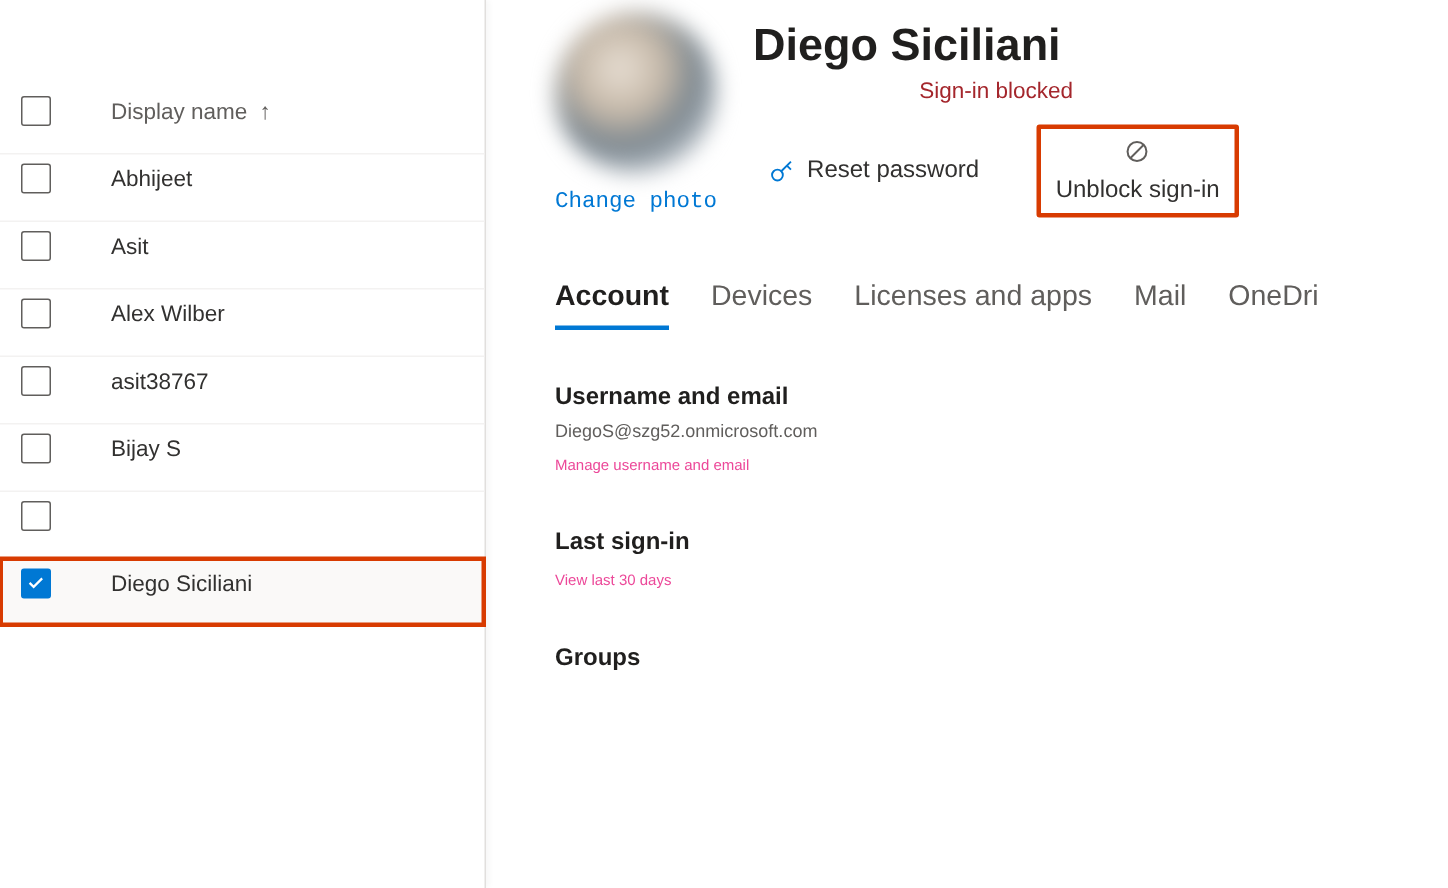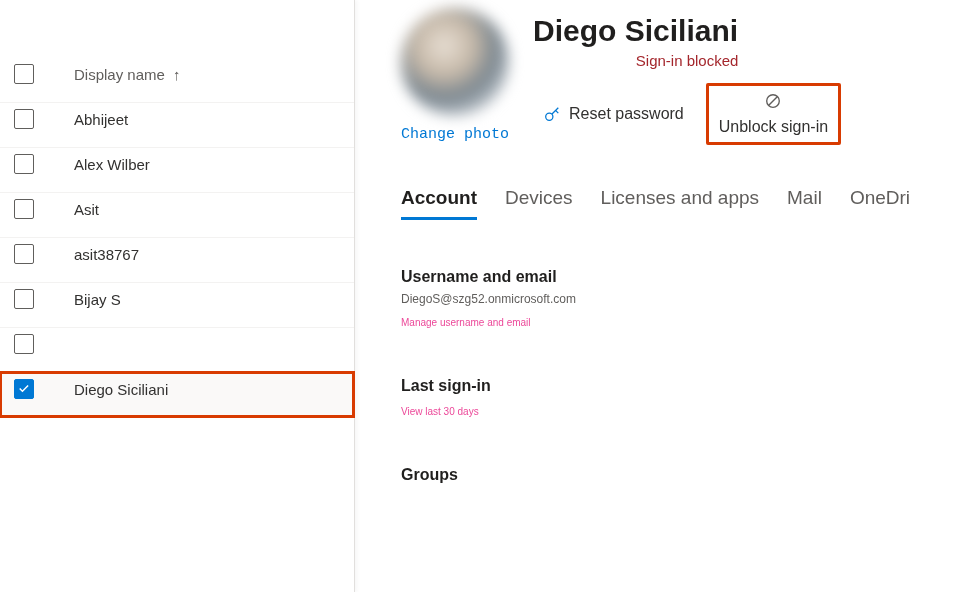--- a/index.html
+++ b/index.html
@@ -7,21 +7,21 @@
     font-family: "Segoe UI", -apple-system, sans-serif;
     font-size: 15px;
     color: #323130;
     width: 965px;
     height: 592px;
     overflow: hidden;
     display: flex;
     background: #fff;
   }
   .left-panel {
-    width: 355px;
+    width: 324px;
     border-right: 1px solid #e1dfdd;
     padding-top: 58px;
     position: relative;
     box-shadow: 2px 0 4px rgba(0,0,0,0.04);
   }
   .header-row {
     display: flex;
     align-items: center;
     padding: 6px 10px 18px 14px;
     gap: 40px;
@@ -71,21 +71,21 @@
   .avatar-col { display: flex; flex-direction: column; align-items: center; gap: 6px; }
   .avatar {
     width: 108px; height: 108px; border-radius: 50%;
     background: radial-gradient(circle at 40% 35%, #e8dfd4 0%, #c6b9a9 30%, #7a868f 55%, #cfd5db 80%);
     filter: blur(7px);
   }
   .change-photo { color: #0078d4; font-size: 15px; margin-top: 4px; font-family: Liberation Mono, monospace; }
   .info-col { padding-top: 6px; }
   .user-title { font-size: 30px; font-weight: 700; color: #201f1e; margin-bottom: 4px; }
   .status-blocked { color: #a4262c; font-size: 15px; margin-bottom: 14px; text-align: center; }
-  .action-row { display: flex; align-items: center; gap: 12px; }
+  .action-row { display: flex; align-items: center; gap: 28px; }
   .action-item {
     display: flex; align-items: center; gap: 8px;
     color: #323130; font-size: 16px;
     padding: 6px 10px;
   }
   .action-item.highlighted {
     border: 3px solid #d83b01;
     border-radius: 2px;
     flex-direction: column;
   }
@@ -99,21 +99,21 @@
   .tab {
     font-size: 19px;
     color: #605e5c;
     padding-bottom: 8px;
   }
   .tab.active {
     color: #201f1e;
     font-weight: 600;
     border-bottom: 3px solid #0078d4;
   }
-  .section { margin-top: 48px; }
+  .section { margin-top: 36px; }
   .section-label { font-weight: 600; font-size: 16px; color: #201f1e; margin-bottom: 6px; }
   .section-value { color: #605e5c; font-size: 12px; margin-bottom: 6px; }
   .link { color: #ec4899; font-size: 10px; }
 </style>
 </head>
 <body>
 
 <div class="left-panel">
   <div class="header-row">
     <div class="checkbox">
@@ -125,25 +125,25 @@
     </div>
   </div>
 
   <div id="rows">
       <div class="user-row">
         <div class="checkbox"></div>
         <div class="name">Abhijeet</div>
       </div>
       <div class="user-row">
         <div class="checkbox"></div>
+        <div class="name">Asit</div>
+      </div>
+      <div class="user-row">
+        <div class="checkbox"></div>
         <div class="name">Alex Wilber</div>
-      </div>
-      <div class="user-row">
-        <div class="checkbox"></div>
-        <div class="name">Asit</div>
       </div>
       <div class="user-row">
         <div class="checkbox"></div>
         <div class="name">asit38767</div>
       </div>
       <div class="user-row">
         <div class="checkbox"></div>
         <div class="name">Bijay S</div>
       </div>
       <div class="user-row">

